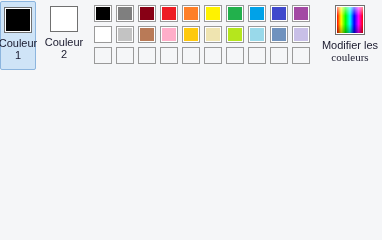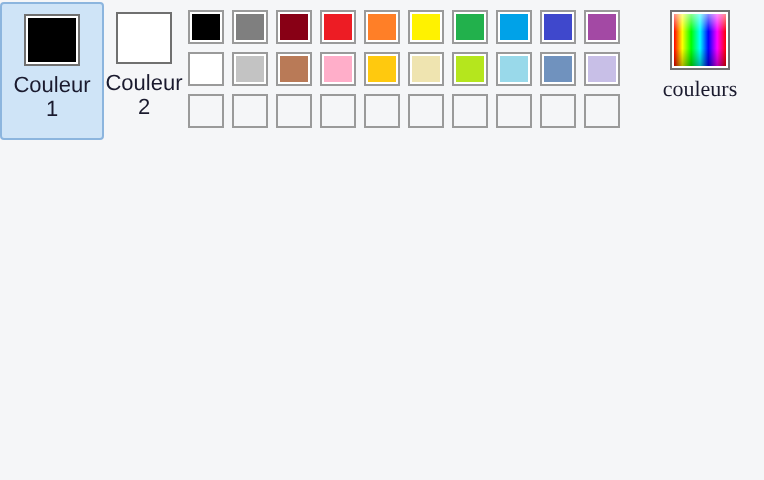--- a/index.html
+++ b/index.html
@@ -19,21 +19,21 @@
     width: 382px;
     height: 71px;
     background: #f5f6f8;
     box-sizing: border-box;
   }
 
   
   .color-slot {
     position: absolute;
     top: 1px;
-    width: 52px;
+    width: 36px;
     height: 69px;
     box-sizing: border-box;
     display: flex;
     flex-direction: column;
     align-items: center;
     justify-content: flex-start;
     padding-top: 5px;
   }
   .color-slot.selected {
     background: #cfe4f7;
@@ -255,17 +255,18 @@
       <div class="pal-cell">
         <div class="pal-cell-inner"></div>
       </div>
     </div>
 
   <div id="edit-colors-button">
     <div id="edit-colors-icon">
       <div class="grad"></div>
     </div>
     <div id="edit-colors-label">
+      <span>Modifier les</span>
       <span class="ln2">couleurs</span>
     </div>
   </div>
 
 </div>
 
 </body></html>

